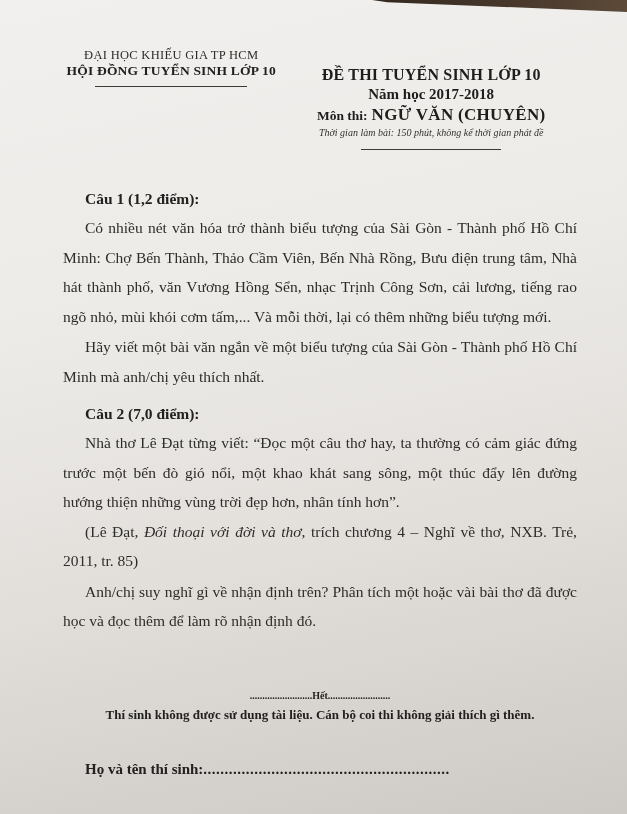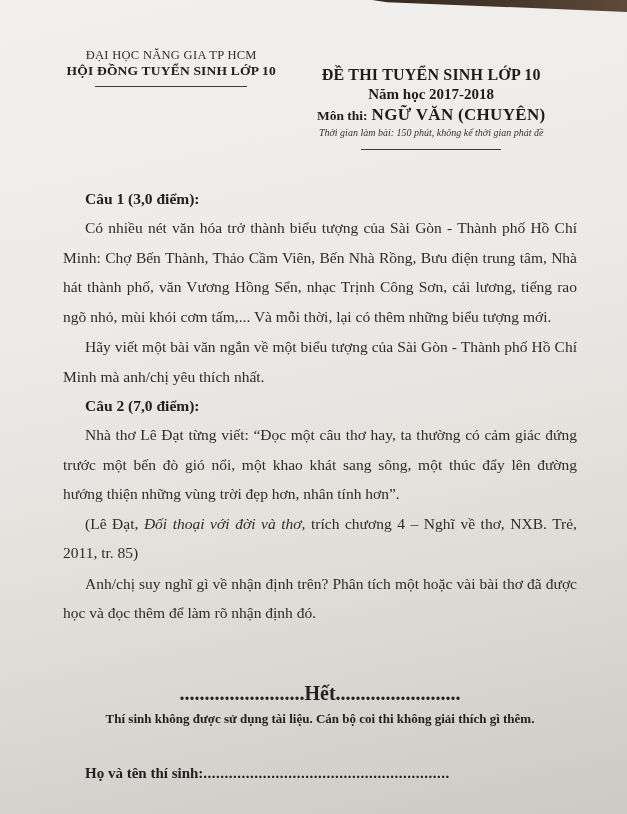--- a/index.html
+++ b/index.html
@@ -35,59 +35,59 @@
   .hdr-right .subject-row{margin-top:2px;font-weight:bold;color:#1f1d1b;}
   .hdr-right .subject-label{font-size:13.5px;}
   .hdr-right .subject{font-size:17px;letter-spacing:.3px;}
   .hdr-right .duration{font-size:10px;font-style:italic;margin-top:2px;color:#33302c;}
   .hdr-right .rule{width:140px;border-top:1.5px solid #3e3b37;margin:11px auto 0;}
 
   .body-text{margin-top:34px;}
   .q-heading{font-size:15.5px;font-weight:bold;color:#232120;text-indent:22px;line-height:29px;}
   p.para{font-size:15.5px;line-height:29.5px;margin:0;text-align:justify;text-indent:22px;}
   p.para.tight{margin-top:1px;}
-  .q2-head{margin-top:0;}
+  .q2-head{margin-top:8px;}
   .citation{font-size:15px;line-height:29px;margin-top:1px;text-indent:0;text-align:left;}
   .citation .it{font-style:italic;}
 
-  .het-line{margin-top:54px;text-align:center;font-size:20px;font-weight:bold;color:#232120;}
+  .het-line{margin-top:54px;text-align:center;font-size:10px;font-weight:bold;color:#232120;}
   .note-line{margin-top:0;text-align:center;font-size:13px;font-weight:bold;color:#232120;line-height:28px;}
 
   .fill-block{margin-top:24px;margin-left:22px;font-weight:bold;color:#232120;}
   .fill-line{font-size:15px;line-height:33px;white-space:nowrap;overflow:hidden;}
   .fill-line .dots{font-weight:bold;letter-spacing:.5px;}
 </style>
 </head>
 <body>
 
 <div class="photo">
   <div class="table-edge"></div>
 
   <div class="content">
 
     <div class="doc-header">
       <div class="hdr-left">
-        <div class="l1">ĐẠI HỌC NĂNG GIA TP HCM</div>
+        <div class="l1">ĐẠI HỌC KHIẾU GIA TP HCM</div>
         <div class="l3">HỘI ĐỒNG TUYỂN SINH LỚP 10</div>
         <div class="rule"></div>
       </div>
       <div class="hdr-right">
         <div class="title">ĐỀ THI TUYỂN SINH LỚP 10</div>
         <div class="year">Năm học 2017-2018</div>
         <div class="subject-row">
           <span class="subject-label">Môn thi:</span>
           <span class="subject">NGỮ VĂN (CHUYÊN)</span>
         </div>
         <div class="duration">Thời gian làm bài: 150 phút, không kể thời gian phát đề</div>
         <div class="rule"></div>
       </div>
     </div>
 
     <div class="body-text">
-      <div class="q-heading">Câu 1 (3,0 điểm):</div>
+      <div class="q-heading">Câu 1 (1,2 điểm):</div>
       <p class="para">Có nhiều nét văn hóa trở thành biểu tượng của Sài Gòn - Thành phố Hồ Chí Minh: Chợ Bến Thành, Thảo Cầm Viên, Bến Nhà Rồng, Bưu điện trung tâm, Nhà hát thành phố, văn Vương Hồng Sển, nhạc Trịnh Công Sơn, cải lương, tiếng rao ngõ nhỏ, mùi khói cơm tấm,... Và mỗi thời, lại có thêm những biểu tượng mới.</p>
       <p class="para tight">Hãy viết một bài văn ngắn về một biểu tượng của Sài Gòn - Thành phố Hồ Chí Minh mà anh/chị yêu thích nhất.</p>
 
       <div class="q-heading q2-head">Câu 2 (7,0 điểm):</div>
       <p class="para">Nhà thơ Lê Đạt từng viết: “Đọc một câu thơ hay, ta thường có cảm giác đứng trước một bến đò gió nổi, một khao khát sang sông, một thúc đẩy lên đường hướng thiện những vùng trời đẹp hơn, nhân tính hơn”.</p>
       <p class="para citation"><span>(Lê Đạt, </span><span class="it">Đối thoại với đời và thơ</span><span>, trích chương 4 – Nghĩ về thơ, NXB. Trẻ, 2011, tr. 85)</span></p>
       <p class="para tight">Anh/chị suy nghĩ gì về nhận định trên? Phân tích một hoặc vài bài thơ đã được học và đọc thêm để làm rõ nhận định đó.</p>
     </div>
 
     <div class="het-line">.........................Hết.........................</div>

